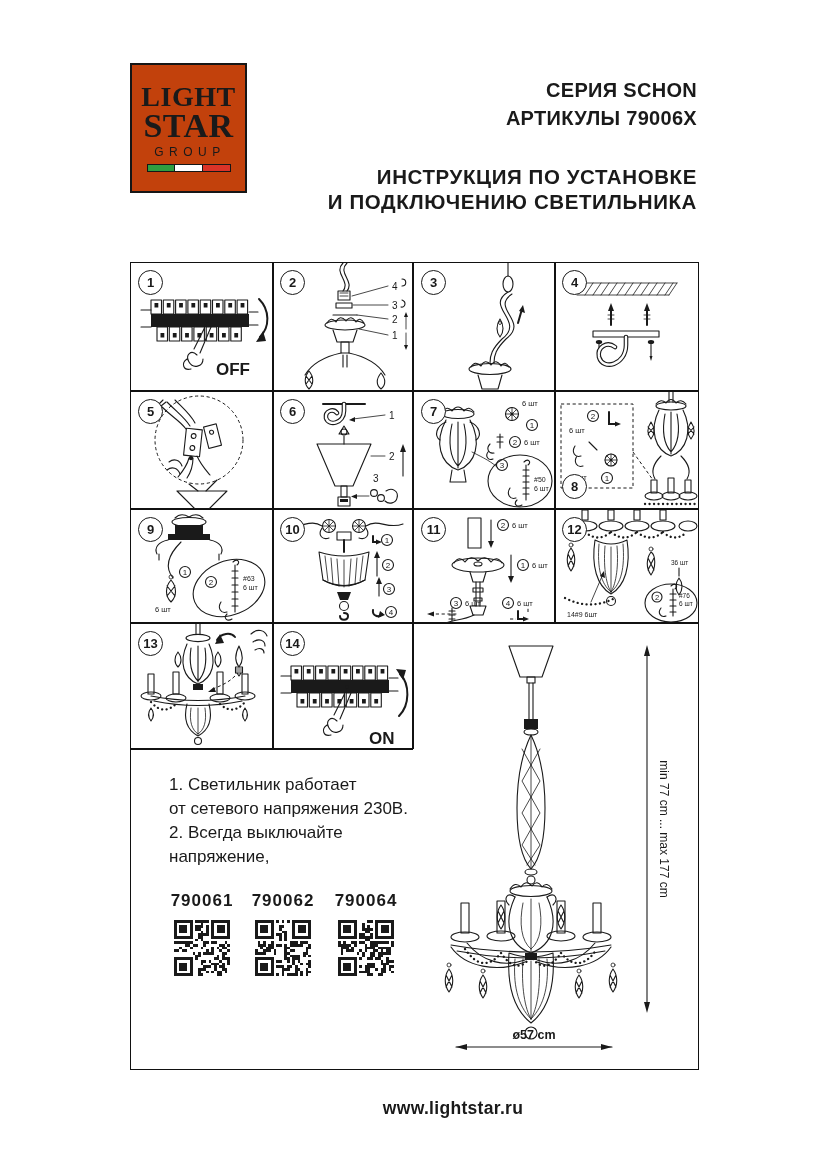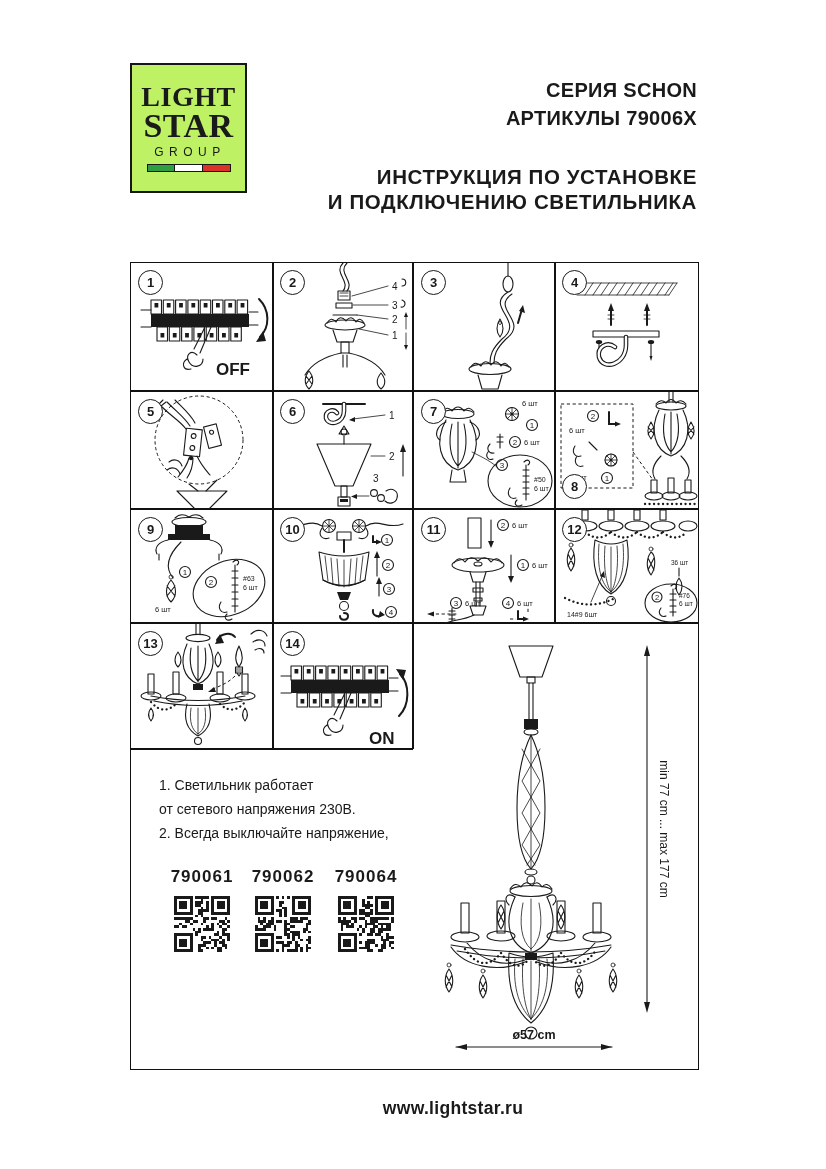--- a/index.html
+++ b/index.html
@@ -1,20 +1,20 @@
 <!DOCTYPE html>
 <html><head>
 <meta charset="utf-8">
 <style>
   html,body{margin:0;padding:0;background:#fff;}
   .page{position:relative;width:826px;height:1169px;background:#fff;overflow:hidden;
         font-family:"Liberation Sans",sans-serif;color:#1a1a1a;}
   
   .logo-box{position:absolute;left:130px;top:63px;width:113px;height:126px;border:2px solid #161616;
-            display:flex;flex-direction:column;align-items:center;justify-content:center;background:#bef264;}
+            display:flex;flex-direction:column;align-items:center;justify-content:center;background:#c2410c;}
   .logo-light{font-family:"Liberation Serif",serif;font-weight:bold;font-size:28px;line-height:.95;letter-spacing:.5px;}
   .logo-star{font-family:"Liberation Serif",serif;font-weight:bold;font-size:34px;line-height:.92;letter-spacing:.5px;}
   .logo-group{font-size:12px;letter-spacing:5.5px;margin-top:4px;text-indent:3px;}
   .logo-flag{width:84px;height:8px;border:1px solid #161616;display:flex;margin-top:5px;box-sizing:border-box;}
   .flag-green{flex:1;background:#2f9e41;}
   .flag-white{flex:1;background:#fff;border-left:1px solid #161616;border-right:1px solid #161616;}
   .flag-red{flex:1;background:#da3328;}
   
   .hdr{position:absolute;right:129px;top:60px;text-align:right;font-weight:bold;margin-top:16px;}
   .hdr-series{font-size:20px;line-height:28px;letter-spacing:.3px;}
@@ -30,24 +30,24 @@
   svg .k{fill:none;stroke:#1a1a1a;stroke-width:1.1;stroke-linecap:round;stroke-linejoin:round;}
   svg .kt{fill:none;stroke:#1a1a1a;stroke-width:.8;stroke-linecap:round;}
   svg .k2{fill:none;stroke:#1a1a1a;stroke-width:2;stroke-linecap:round;}
   svg .f{fill:#1a1a1a;stroke:none;}
   svg .w{fill:none;stroke:#fff;stroke-width:2.4;stroke-linecap:round;}
   svg .hk{fill:none;stroke:#1a1a1a;stroke-width:4.6;stroke-linecap:round;}
   svg .d{fill:none;stroke:#1a1a1a;stroke-width:1;stroke-dasharray:3.2 2.6;}
   svg .dot{fill:none;stroke:#1a1a1a;stroke-width:2.3;stroke-dasharray:.1 4.4;stroke-linecap:round;}
   svg text{fill:#1a1a1a;font-family:"Liberation Sans",sans-serif;}
   
-  .notes{position:absolute;left:28px;top:24px;font-size:14px;line-height:24px;}
+  .notes{position:absolute;left:38px;top:24px;font-size:17px;line-height:24px;}
   .prods{position:absolute;left:0;top:118px;width:282px;}
   .prod{position:absolute;width:94px;text-align:center;}
-  .prod .art{font-size:17px;font-weight:bold;letter-spacing:1px;}
+  .prod .art{font-size:17px;font-weight:bold;letter-spacing:1px;margin-top:24px;}
   .prod svg{display:block;margin:9px auto 0;}
   .bigarea{position:absolute;left:282px;top:360px;width:285px;height:446px;}
   .bottomleft{position:absolute;left:0;top:486px;width:282px;height:320px;}
   .footer{position:absolute;left:0;top:1098px;width:826px;text-align:center;font-size:17.5px;font-weight:bold;letter-spacing:.3px;padding-left:40px;}
 </style>
 </head>
 <body>
 
 <div class="page">
 

